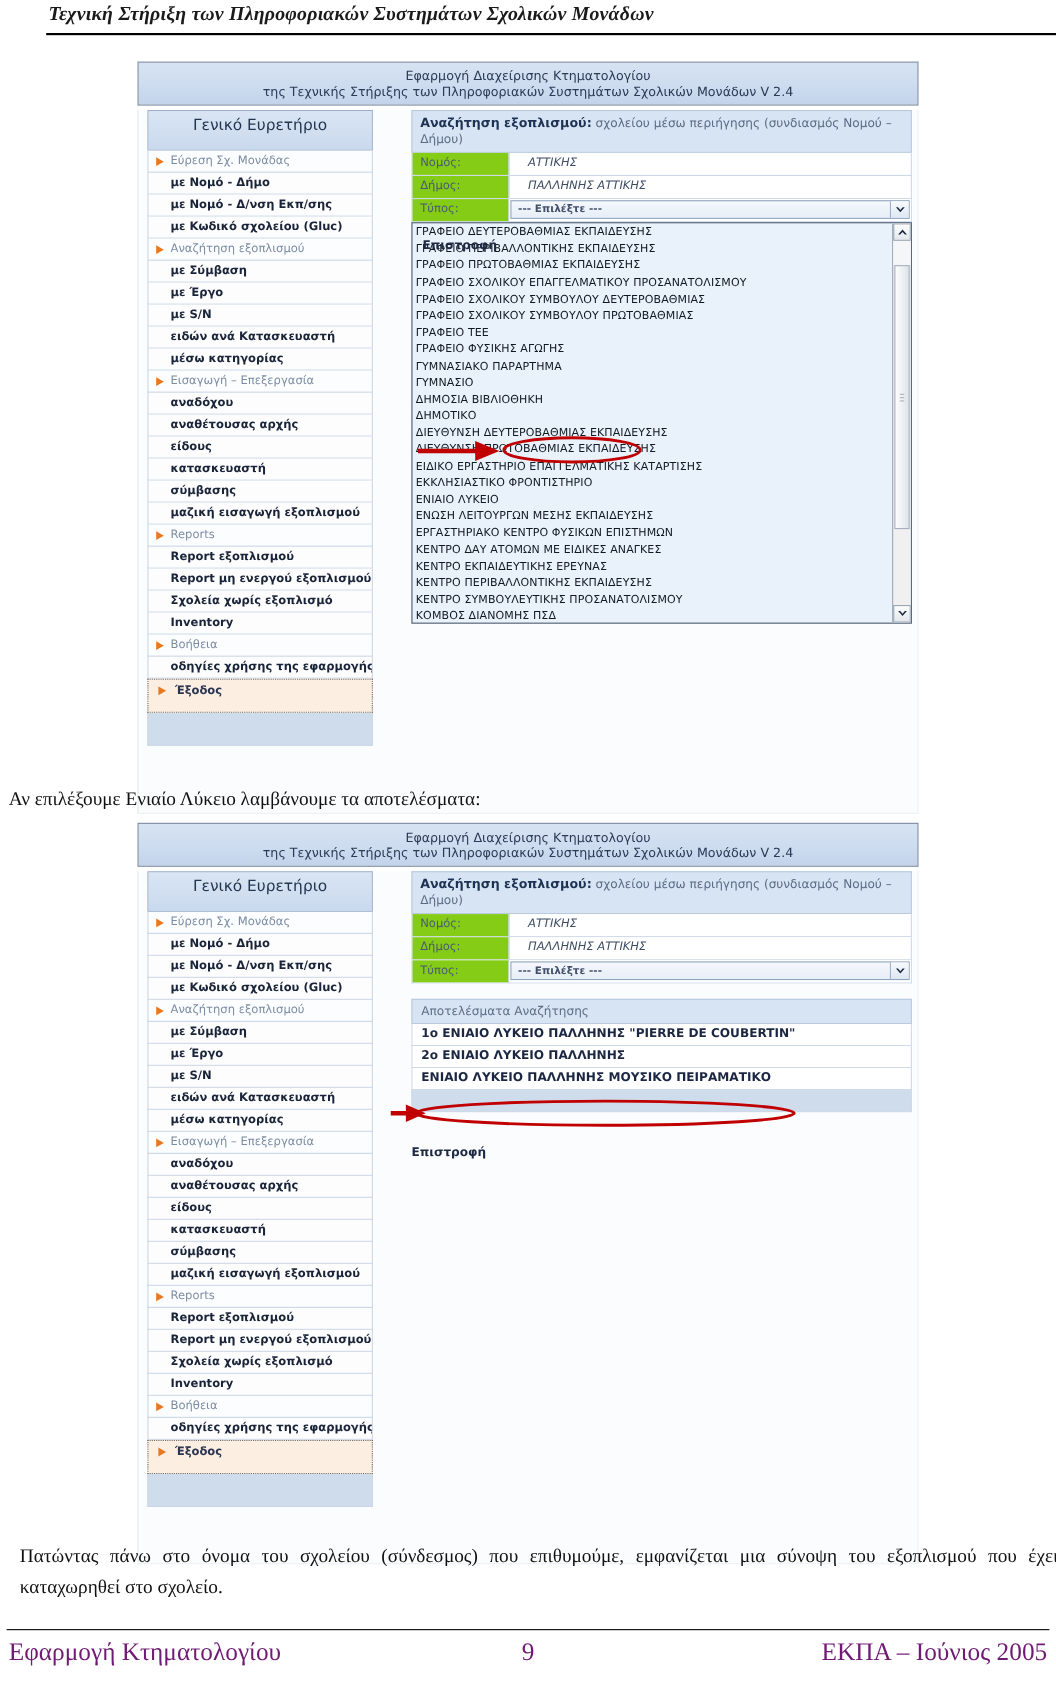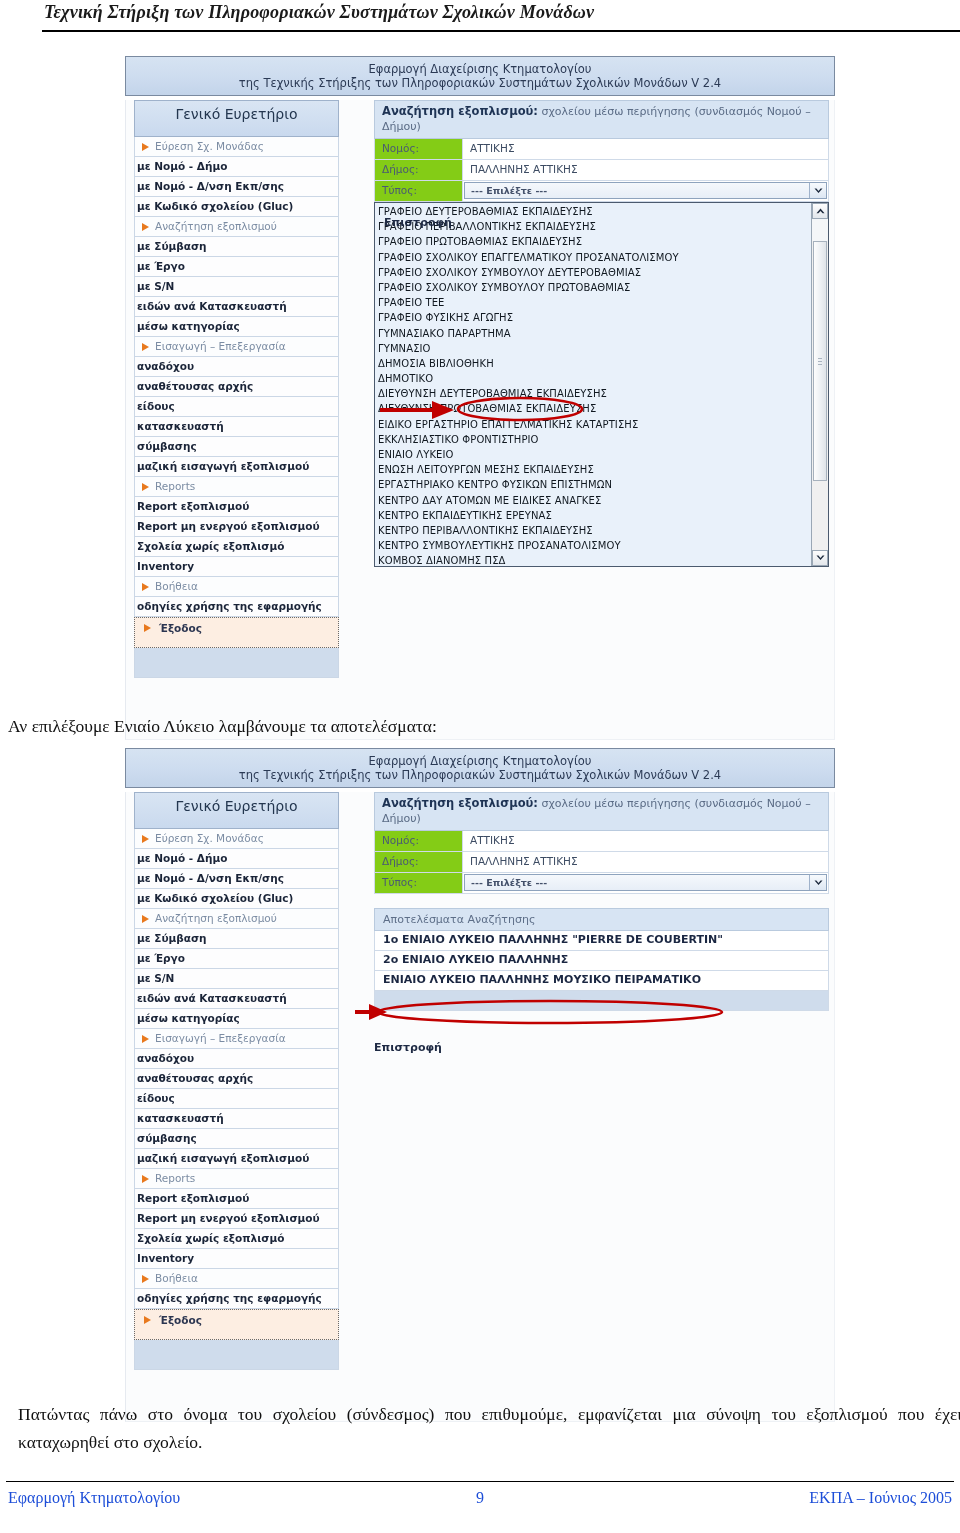--- a/index.html
+++ b/index.html
@@ -76,21 +76,21 @@
     padding-left: 20px; position: relative;
     background: #fcfdfe;
   }
   .sb-item.group .tri {
     position: absolute; left: 7px; top: 6px;
     width: 0; height: 0;
     border-left: 7px solid #e8791e;
     border-top: 4px solid transparent;
     border-bottom: 4px solid transparent;
   }
-  .sb-item.sub { padding-left: 2px; }
+  .sb-item.sub { padding-left: 20px; }
   .sb-item.exit {
     background: #fdeee2;
     border: 1px dotted #6b6b6b;
     color: #2b3550; font-weight: bold;
     padding-left: 24px; position: relative; height: 31px; line-height: 20px;
   }
   .sb-item.exit .tri {
     position: absolute; left: 9px; top: 6px;
     width: 0; height: 0;
     border-left: 7px solid #e8791e;
@@ -121,21 +121,21 @@
   }
   .frow .lbl {
     width: 88px; flex: 0 0 88px;
     background: #84cc16;
     border-right: 1px solid #cfdae8;
     font-size: 10.5px; color: #4a5a73;
     padding-left: 7px; line-height: 19px;
   }
   .frow .val {
     flex: 1; font-size: 10.5px; color: #3d4c63;
-    padding-left: 7px; line-height: 19px;
+    padding-left: 17px; line-height: 19px; font-style: italic;
   }
   .frow .selwrap {
     flex: 1; padding: 1px 1px 1px 1px; position: relative; background:#fff;
   }
   .sel-box {
     height: 17px; background: linear-gradient(to bottom,#f5f8fc,#e7eef7);
     border: 1px solid #8ea3bd;
     font-size: 9.5px; color: #43506a; line-height: 16px;
     padding-left: 6px; position: relative; font-weight: bold;
   }
@@ -213,21 +213,21 @@
   }
 
   
   .foot-rule {
     position: absolute; left: 6px; top: 1481px; width: 948px; height: 0;
     border-top: 1.6px solid #000;
   }
   .foot {
     position: absolute; top: 1489px;
     font-family: "Liberation Serif", serif;
-    font-size: 16px; color: #1d4ed8;
+    font-size: 23px; color: #701a75;
   }
   .foot.left { left: 8px; }
   .foot.center { left: 0; width: 960px; text-align: center; }
   .foot.right { right: 8px; }
 </style>
 </head>
 <body>
 
 <div class="doc-header">
   <div class="doc-header-title">Τεχνική Στήριξη των Πληροφοριακών Συστημάτων Σχολικών Μονάδων</div>

